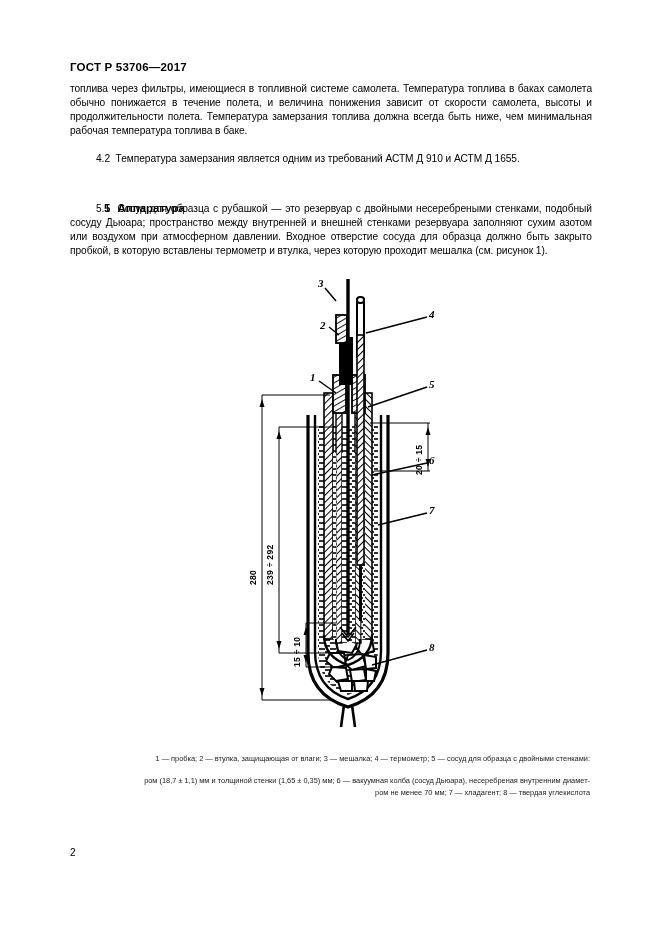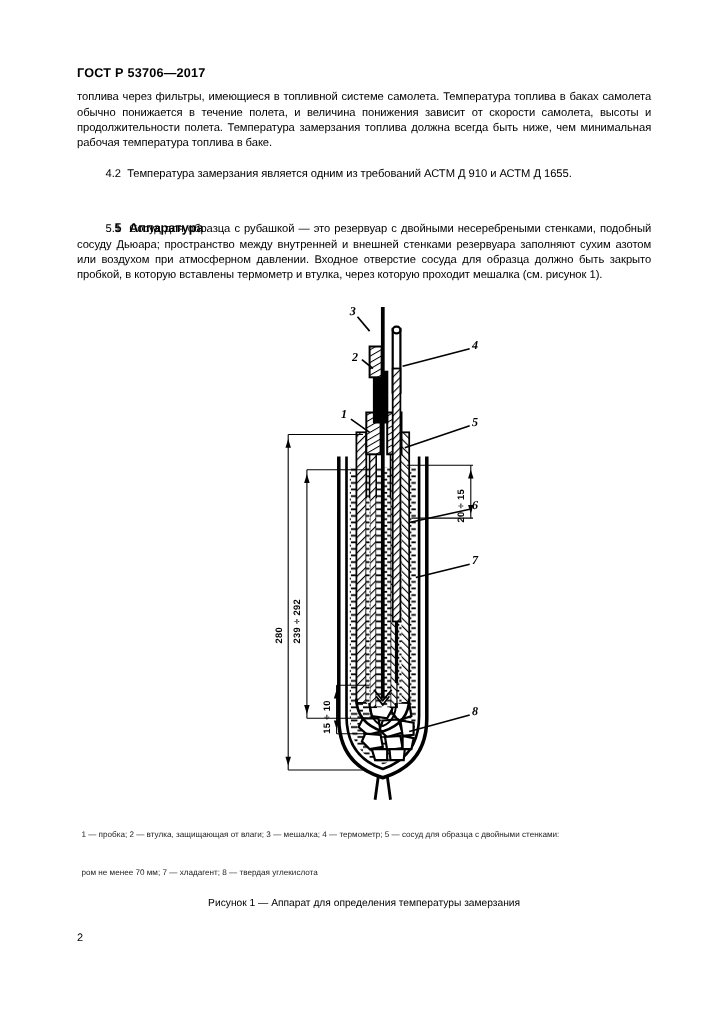--- a/index.html
+++ b/index.html
@@ -79,21 +79,21 @@
     letter-spacing: 0.3px;
   }
 
   .fig-caption {
     position: absolute;
     left: 74px;
     top: 753px;
     width: 516px;
     font-size: 7.4px;
     line-height: 11.2px;
-    text-align: left;
+    text-align: right;
     color: #1a1a1a;
   }
   .fig-title {
     position: absolute;
     left: 70px;
     top: 816px;
     width: 522px;
     text-align: center;
     font-size: 9.3px;
   }
@@ -258,20 +258,19 @@
     
     <div class="dim-label" style="left:258px; top:300px;">280</div>
     <div class="dim-label" style="left:275px; top:300px;">239 ÷ 292</div>
     <div class="dim-label" style="left:302px; top:382px;">15 ÷ 10</div>
     <div class="dim-label" style="left:424px; top:190px;">20 ÷ 15</div>
   </div>
 
   <div class="fig-caption">
     <span>1 — пробка; 2 — втулка, защищающая от влаги; 3 — мешалка; 4 — термометр; 5 — сосуд для образца с двойными стенками:</span><br>
     <br>
-    <br>
+    <span>ром (18,7 ± 1,1) мм и толщиной стенки (1,65 ± 0,35) мм; 6 — вакуумная колба (сосуд Дьюара), несеребреная внутренним диамет-</span><br>
     <span>ром не менее 70 мм; 7 — хладагент; 8 — твердая углекислота</span>
   </div>
 
-  <div class="fig-title">Рисунок 1 — Аппарат для определения температуры замерзания</div>
 
   <div class="page-num">2</div>
 </div>
 
 </body></html>

